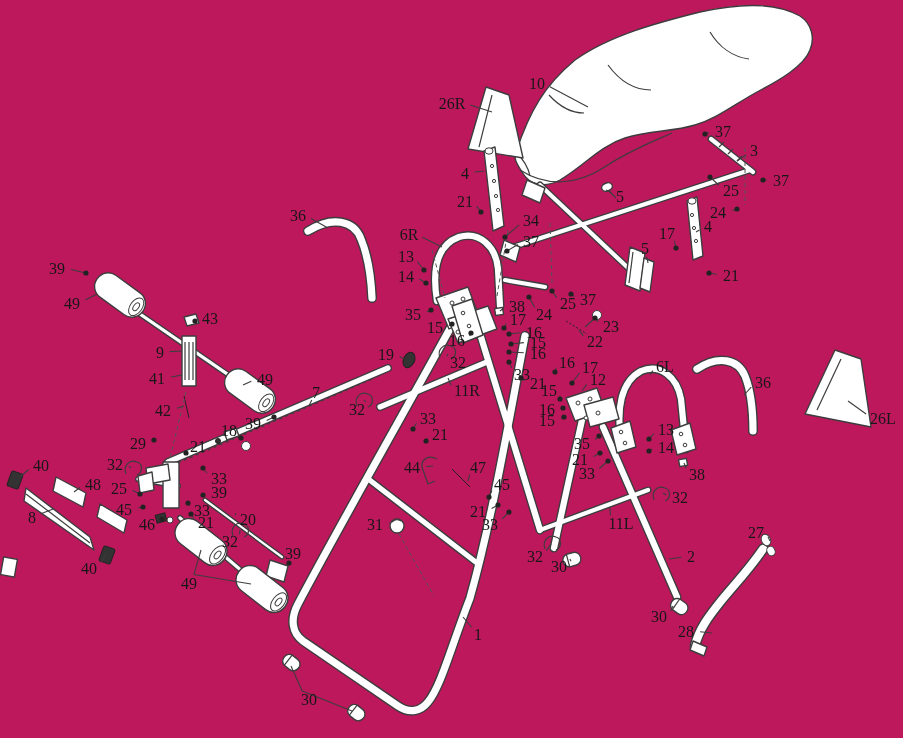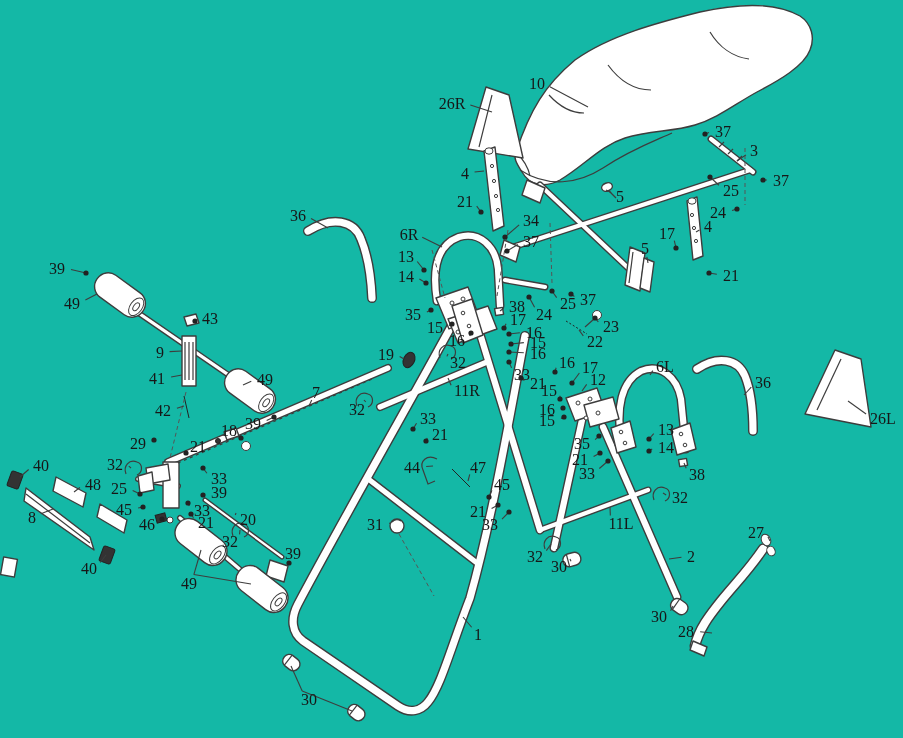--- a/index.html
+++ b/index.html
@@ -1,16 +1,16 @@
 <!DOCTYPE html>
 <html><head>
 <meta charset="utf-8">
 <style>
   html,body{margin:0;padding:0;background:#fff;}
-  .stage{position:relative;width:903px;height:738px;background:#14b8a6;overflow:hidden;
+  .stage{position:relative;width:903px;height:738px;background:#be185d;overflow:hidden;
          font-family:"Liberation Serif", serif;}
   svg{display:block}
   .plate{fill:#fff;stroke:#3d3d3d;stroke-width:1.4;stroke-linejoin:round;}
   .thin{fill:none;stroke:#3d3d3d;stroke-width:1.2;}
   .dash{fill:none;stroke:#555;stroke-width:1;stroke-dasharray:4,3;}
   .dark{fill:#333;stroke:#222;stroke-width:1;}
   .hole{fill:#fff;stroke:#3d3d3d;stroke-width:1;}
   .lbl{font:16px "Liberation Serif", serif;fill:#171717;}
 </style>
 </head>

